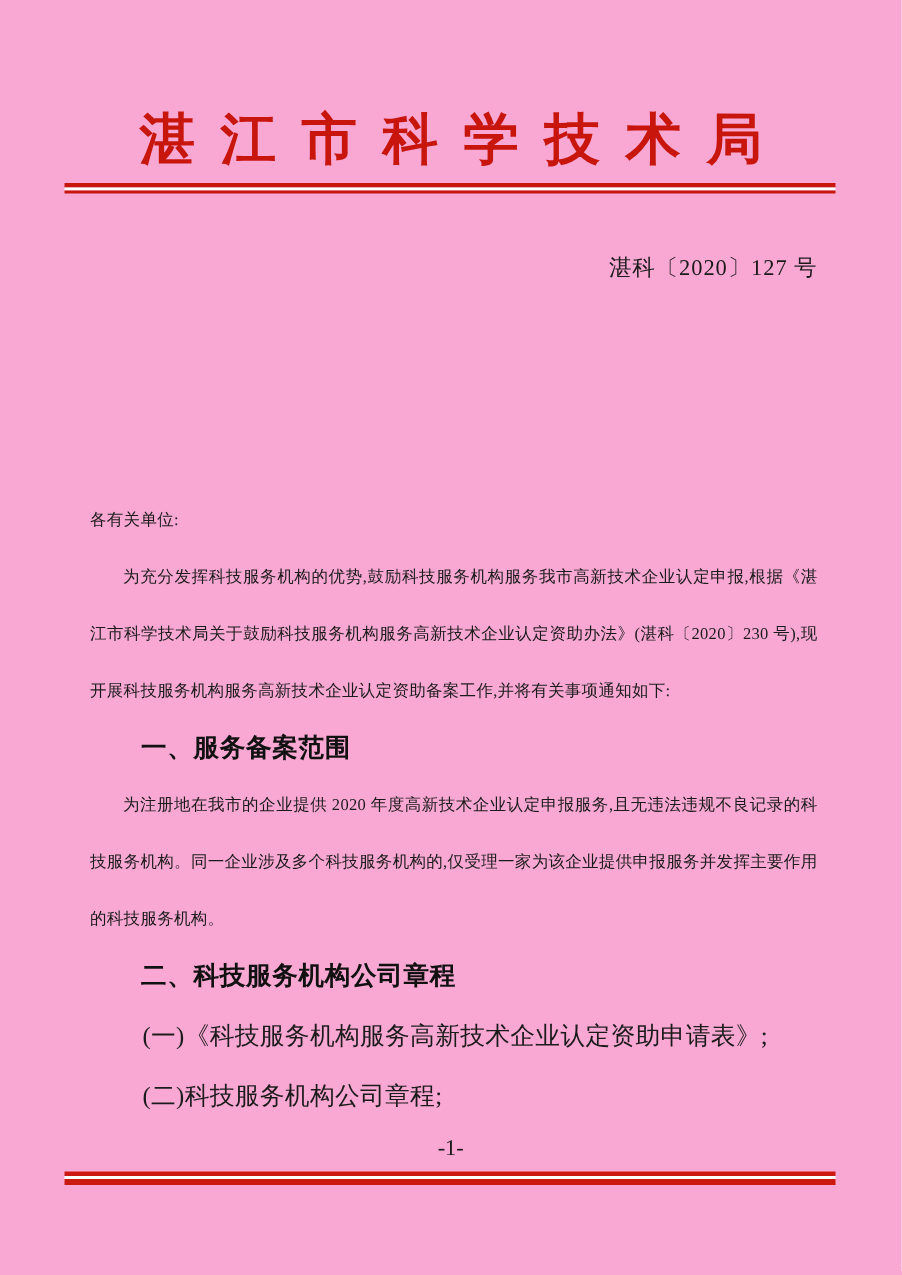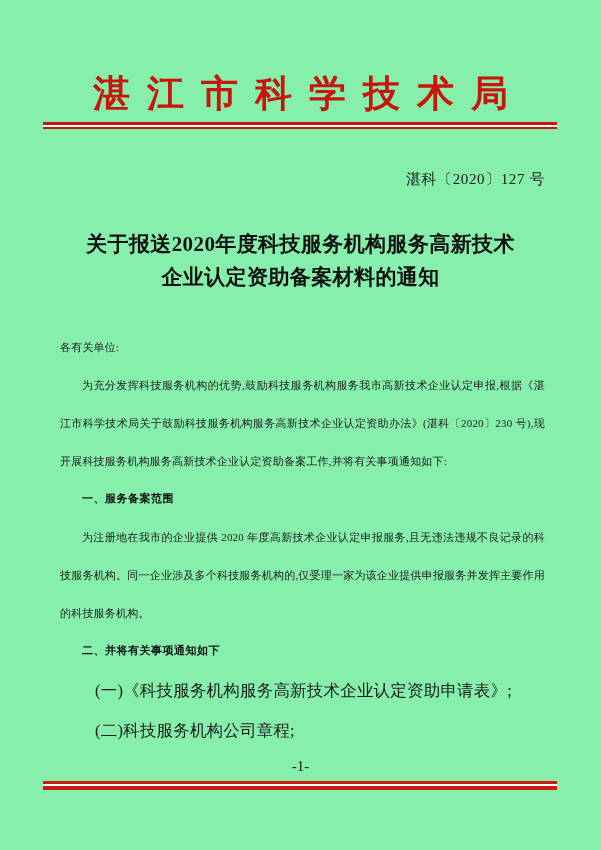--- a/index.html
+++ b/index.html
@@ -12,21 +12,21 @@
     height: 850px;
     position: relative;
     font-family: "Liberation Serif", "DejaVu Serif", serif;
     color: #1a1a1a;
     overflow: hidden;
   }
 
   .page {
     position: absolute;
     inset: 0;
-    background: #86efac;
+    background: #f9a8d4;
   }
 
   
   .masthead {
     position: absolute;
     left: 0;
     right: 0;
     top: 72px;
     text-align: center;
   }
@@ -103,21 +103,21 @@
     text-justify: inter-ideograph;
     margin: 0;
     color: #1b1b1b;
   }
   .para.indent { text-indent: 2em; }
   .para.salutation { text-indent: 0; }
 
   .heading {
     font-family: "DejaVu Sans", "Liberation Sans", sans-serif;
     font-weight: bold;
-    font-size: 11px;
+    font-size: 17px;
     line-height: 38px;
     letter-spacing: 0.5px;
     text-indent: 2em;
     margin: 0;
     color: #111111;
   }
 
   .item {
     font-size: 16.5px;
     line-height: 38px;
@@ -167,36 +167,32 @@
   </div>
 
   <div class="rule-top">
     <div class="bar-a"></div>
     <div class="gap"></div>
     <div class="bar-b"></div>
   </div>
 
   <div class="doc-number">湛科〔2020〕127 号</div>
 
-  <div class="doc-title">
-    <span class="line">关于报送2020年度科技服务机构服务高新技术</span>
-    <span class="line">企业认定资助备案材料的通知</span>
-  </div>
 
   <div class="body-block">
 
     <p class="para salutation">各有关单位:</p>
 
     <p class="para indent">为充分发挥科技服务机构的优势,鼓励科技服务机构服务我市高新技术企业认定申报,根据《湛江市科学技术局关于鼓励科技服务机构服务高新技术企业认定资助办法》(湛科〔2020〕230 号),现开展科技服务机构服务高新技术企业认定资助备案工作,并将有关事项通知如下:</p>
 
     <p class="heading">一、服务备案范围</p>
 
     <p class="para indent">为注册地在我市的企业提供 2020 年度高新技术企业认定申报服务,且无违法违规不良记录的科技服务机构。同一企业涉及多个科技服务机构的,仅受理一家为该企业提供申报服务并发挥主要作用的科技服务机构。</p>
 
-    <p class="heading">二、并将有关事项通知如下</p>
+    <p class="heading">二、科技服务机构公司章程</p>
 
     <p class="item">(一)《科技服务机构服务高新技术企业认定资助申请表》;</p>
 
     <p class="item">(二)科技服务机构公司章程;</p>
 
   </div>
 
   <div class="page-number">-1-</div>
 
   <div class="rule-bottom">

